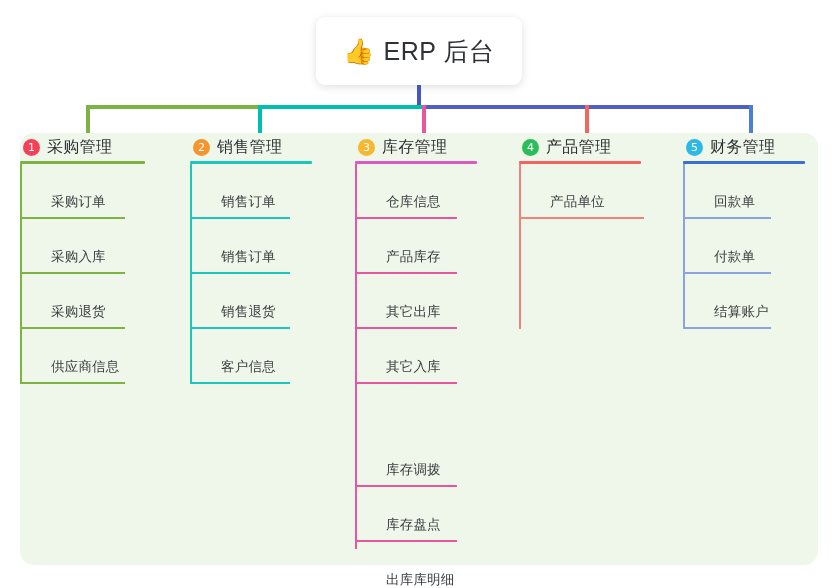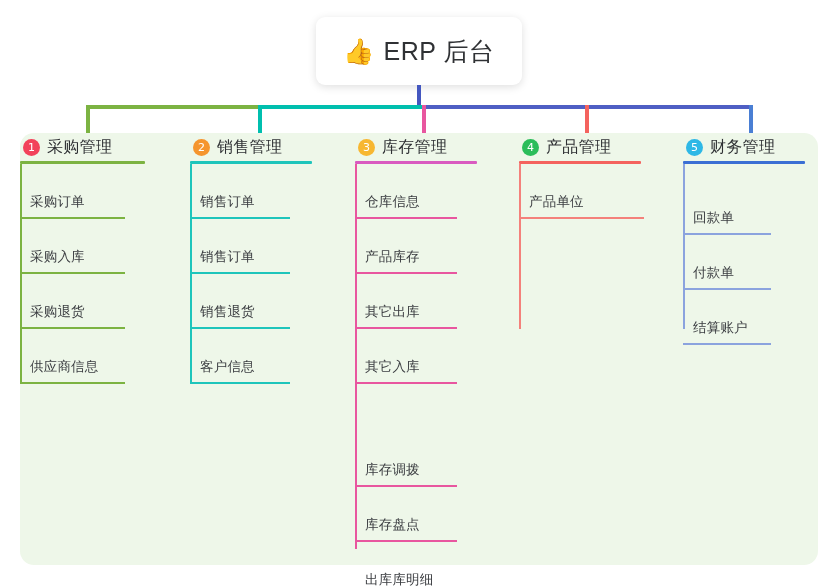--- a/index.html
+++ b/index.html
@@ -105,21 +105,21 @@
     top: 31px;
     left: 0;
   }
   .item {
     position: relative;
     height: 55px;
     box-sizing: border-box;
   }
   .item-label {
     position: absolute;
-    left: 10px;
+    left: 31px;
     bottom: 8px;
     font-size: 13.5px;
     color: #3a3c40;
     white-space: nowrap;
     letter-spacing: 0.2px;
   }
   .item-rule {
     position: absolute;
     left: 0;
     bottom: 0;
@@ -253,21 +253,21 @@
         </div>
       </div>
       <div class="column" style="left: 663px; width: 122px;">
         <div class="col-header">
           <span class="badge" style="background: rgb(46, 184, 230);">5</span>
           <span class="col-title">财务管理</span>
         </div>
         <div class="col-underline" style="background: rgb(59, 111, 212); width: 122px;"></div>
         <div class="col-stem" style="height: 165px; background: rgb(139, 163, 222); left: 0px;"></div>
         <div class="items" style="width: 88px;">
-          <div class="item" style="width: 88px; margin-top: 16px;">
+          <div class="item" style="width: 88px;">
             <span class="item-label">回款单</span>
             <div class="item-rule" style="width: 88px; background: rgb(139, 163, 222);"></div>
           </div>
           <div class="item" style="width: 88px;">
             <span class="item-label">付款单</span>
             <div class="item-rule" style="width: 88px; background: rgb(139, 163, 222);"></div>
           </div>
           <div class="item" style="width: 88px; font-family: Liberation Mono, monospace;">
             <span class="item-label">结算账户</span>
             <div class="item-rule" style="width: 88px; background: rgb(139, 163, 222);"></div>

